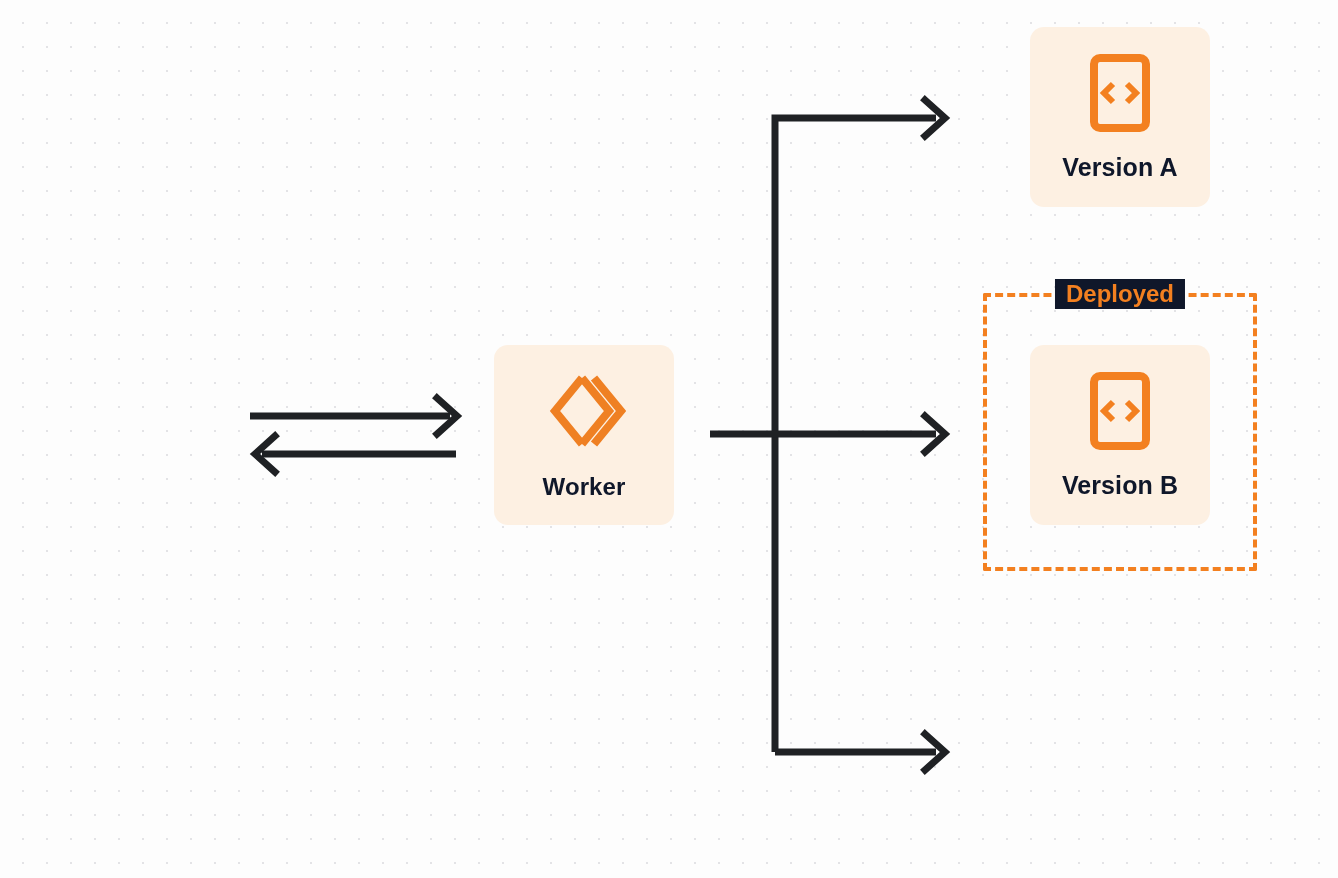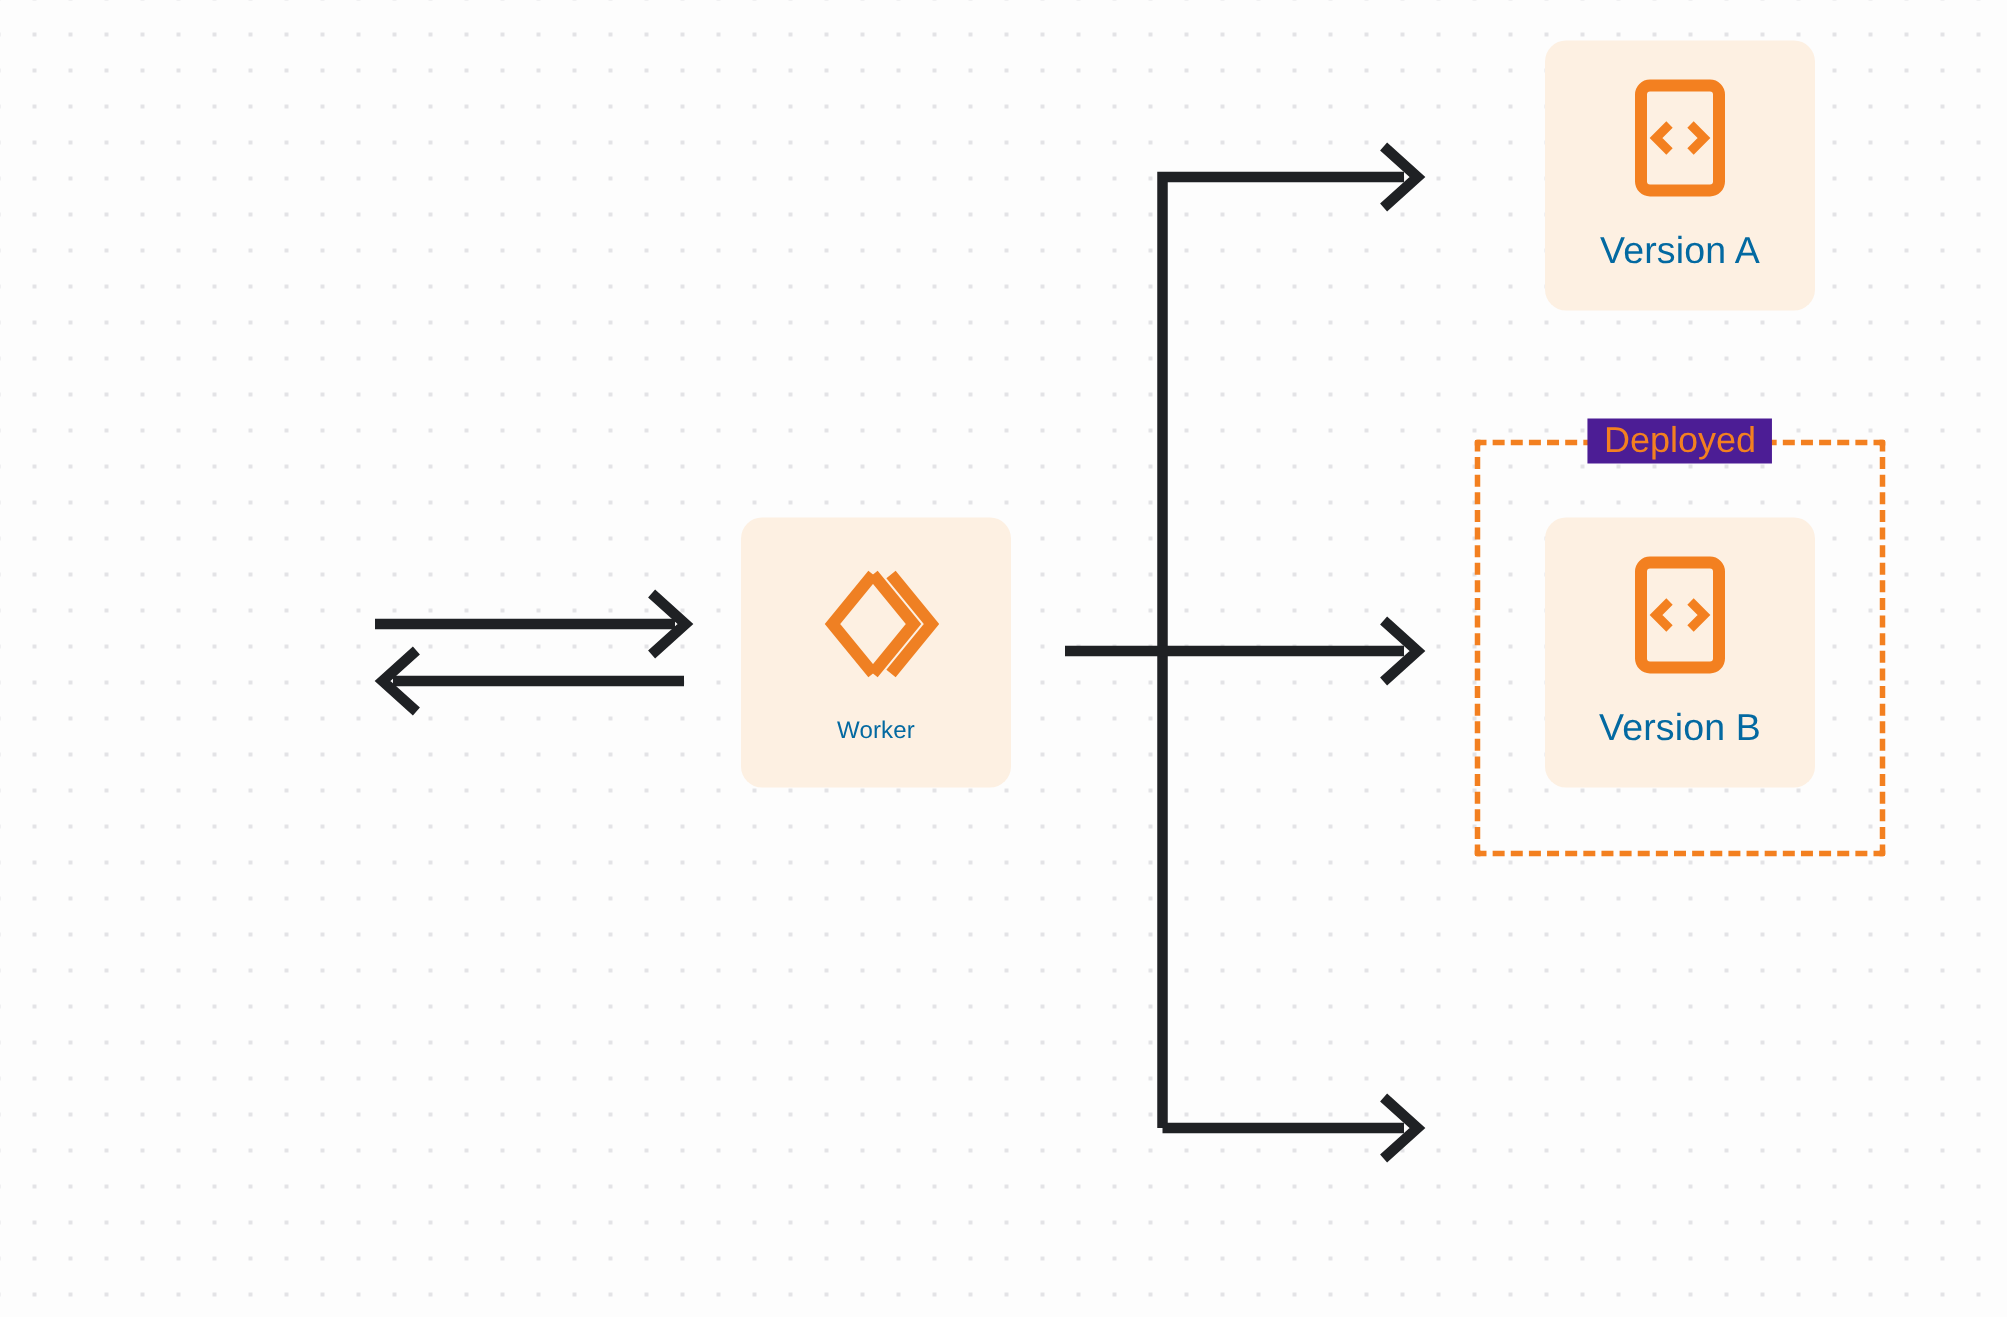--- a/index.html
+++ b/index.html
@@ -30,22 +30,22 @@
   .node {
     position: absolute;
     display: flex;
     flex-direction: column;
     align-items: center;
     justify-content: center;
     border-radius: 14px;
   }
 
   .node-label {
-    font-weight: normal;
-    color: #0369a1;
+    font-weight: bold;
+    color: #0f172a;
     letter-spacing: 0.1px;
     white-space: nowrap;
   }
 
   
   #client-node {
     left: 30px;
     top: 345px;
     width: 182px;
     height: 180px;
@@ -55,21 +55,21 @@
 
   
   #worker-node {
     left: 494px;
     top: 345px;
     width: 180px;
     height: 180px;
     background: #fdf0e2;
   }
   #worker-node .node-label {
-    font-size: 16px;
+    font-size: 24px;
     margin-top: 16px;
   }
 
   
   .version-node {
     width: 180px;
     height: 180px;
     background: #fdf0e2;
     left: 1030px;
   }
@@ -89,25 +89,25 @@
     width: 274px;
     height: 278px;
     border: 4px dashed #f38020;
     border-radius: 2px;
   }
   #deployed-label {
     position: absolute;
     top: -18px;
     left: 50%;
     transform: translateX(-50%);
-    background: #4c1d95;
+    background: #0f172a;
     padding: 0 11px;
     color: #f38020;
     font-size: 24px;
-    font-weight: normal;
+    font-weight: bold;
     white-space: nowrap;
     line-height: 30px;
   }
 
   
   #traffic-label {
     position: absolute;
     left: 786px;
     top: 350px;
     width: 148px;

